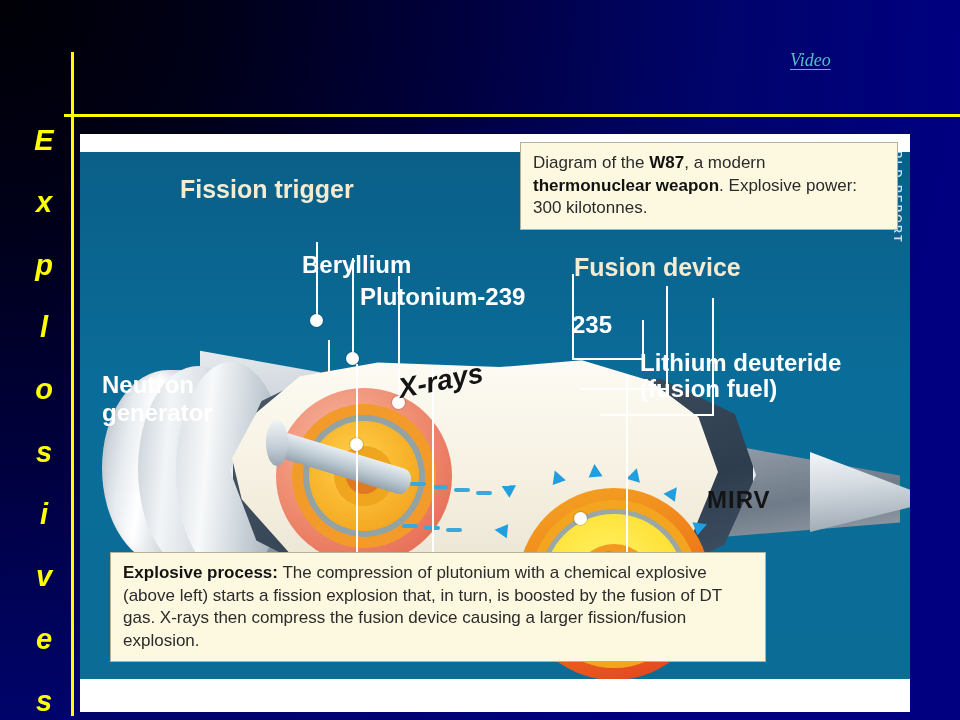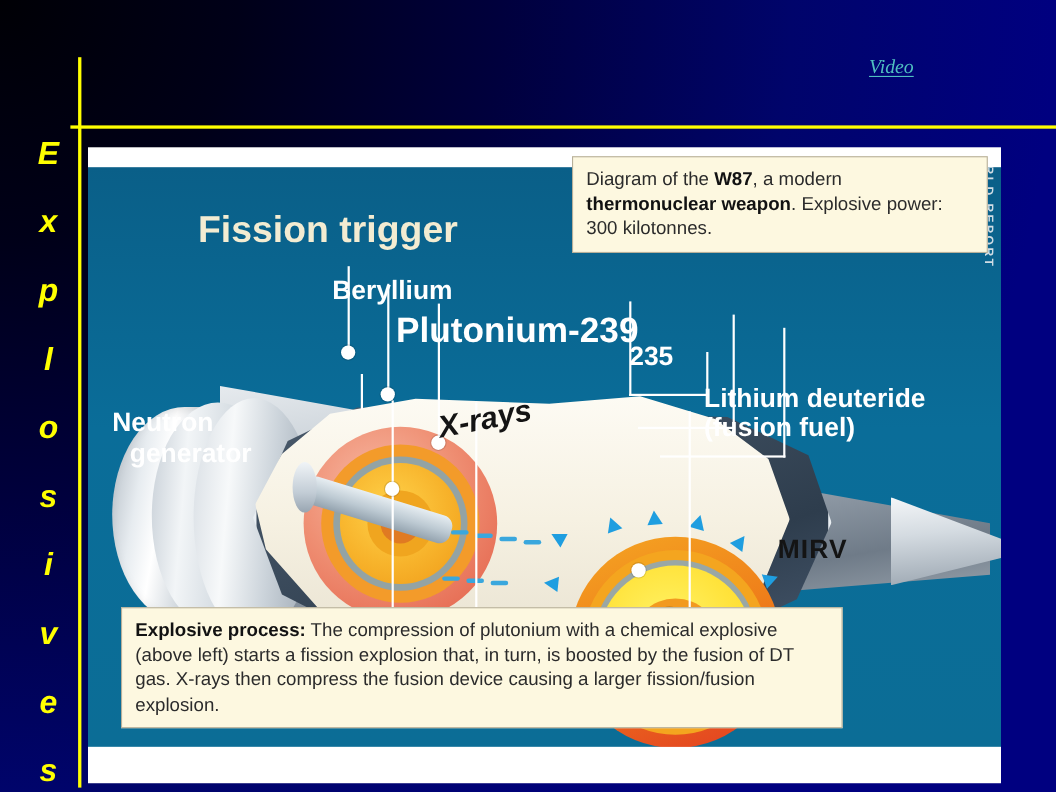--- a/index.html
+++ b/index.html
@@ -267,30 +267,31 @@
       <div class="dot" style="left:230px;top:162px;"></div>
       <div class="dot" style="left:266px;top:200px;"></div>
       <div class="dot" style="left:312px;top:244px;"></div>
       <div class="dot" style="left:270px;top:286px;"></div>
       <div class="dot" style="left:414px;top:452px;"></div>
       <div class="dot" style="left:494px;top:360px;"></div>
       <div class="dot" style="left:522px;top:400px;"></div>
       <div class="dot" style="left:540px;top:440px;"></div>
       <div class="dot" style="left:582px;top:470px;"></div>
 
-      <div class="lbl lbl-cream" style="left:100px;top:40px;font-size:34px;">Fission trigger</div>
+      <div class="lbl lbl-cream" style="left:100px;top:24px;font-size:25px;">Fission trigger</div>
       <div class="lbl lbl-white" style="left:222px;top:100px;font-size:24px;">Beryllium</div>
-      <div class="lbl lbl-white" style="left:280px;top:132px;font-size:32px;">Plutonium-239</div>
-
+      <div class="lbl lbl-white" style="left:280px;top:132px;font-size:24px;">Plutonium-239</div>
+
+      <div class="lbl lbl-cream" style="left:494px;top:102px;font-size:25px;">Fusion device</div>
       <div class="lbl lbl-white" style="left:492px;top:160px;font-size:24px;">235</div>
       <div class="lbl lbl-white" style="left:560px;top:224px;font-size:24px;">(fusion fuel)</div>
       <div class="lbl lbl-white" style="left:560px;top:198px;font-size:24px;">Lithium deuteride</div>
 
       <div class="lbl lbl-white" style="left:22px;top:220px;font-size:24px;">Neutron</div>
-      <div class="lbl lbl-white" style="left:38px;top:248px;font-size:24px;">generator</div>
+      <div class="lbl lbl-white" style="left:22px;top:248px;font-size:24px;">generator</div>
 
       <div class="lbl lbl-dark" style="left:318px;top:214px;font-size:28px;font-style:italic;transform:rotate(-11deg);">X-rays</div>
       <div class="lbl lbl-dark" style="left:627px;top:335px;font-size:24px;letter-spacing:1px;">MIRV</div>
 
       <div class="lbl lbl-white" style="left:130px;top:400px;font-size:24px;">Deuterium-tritium</div>
       <div class="lbl lbl-white" style="left:130px;top:428px;font-size:24px;">(DT) gas</div>
       <div class="lbl lbl-white" style="left:338px;top:400px;font-size:24px;">Foam</div>
       <div class="lbl lbl-white" style="left:476px;top:404px;font-size:24px;">Uranium-238 case</div>
 
       <div class="credit">US NEWS AND WORLD REPORT</div>

